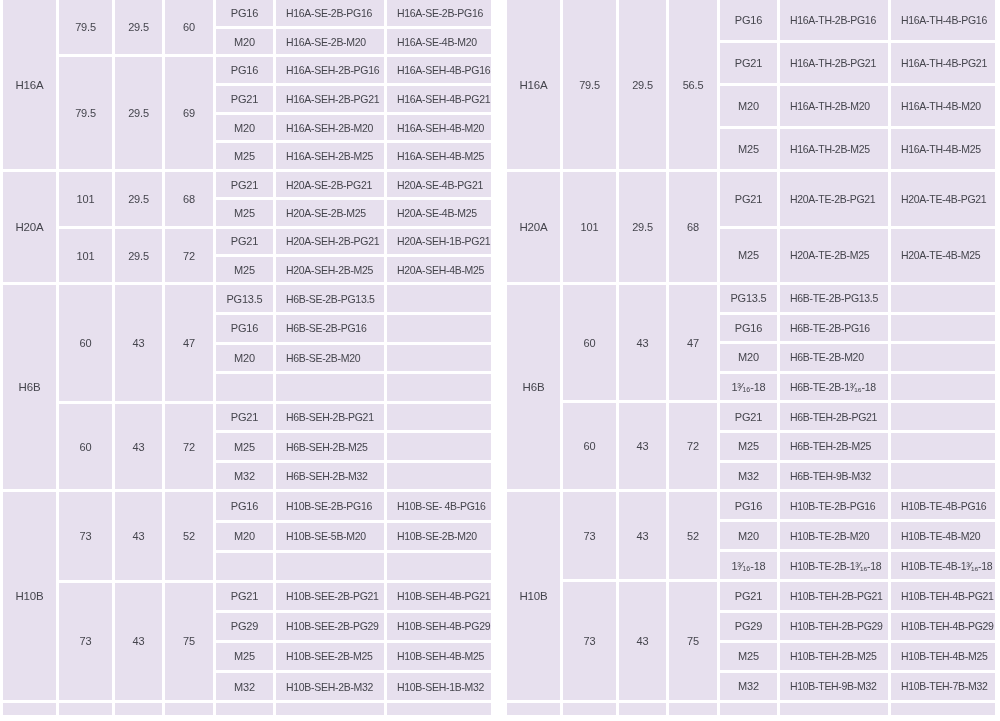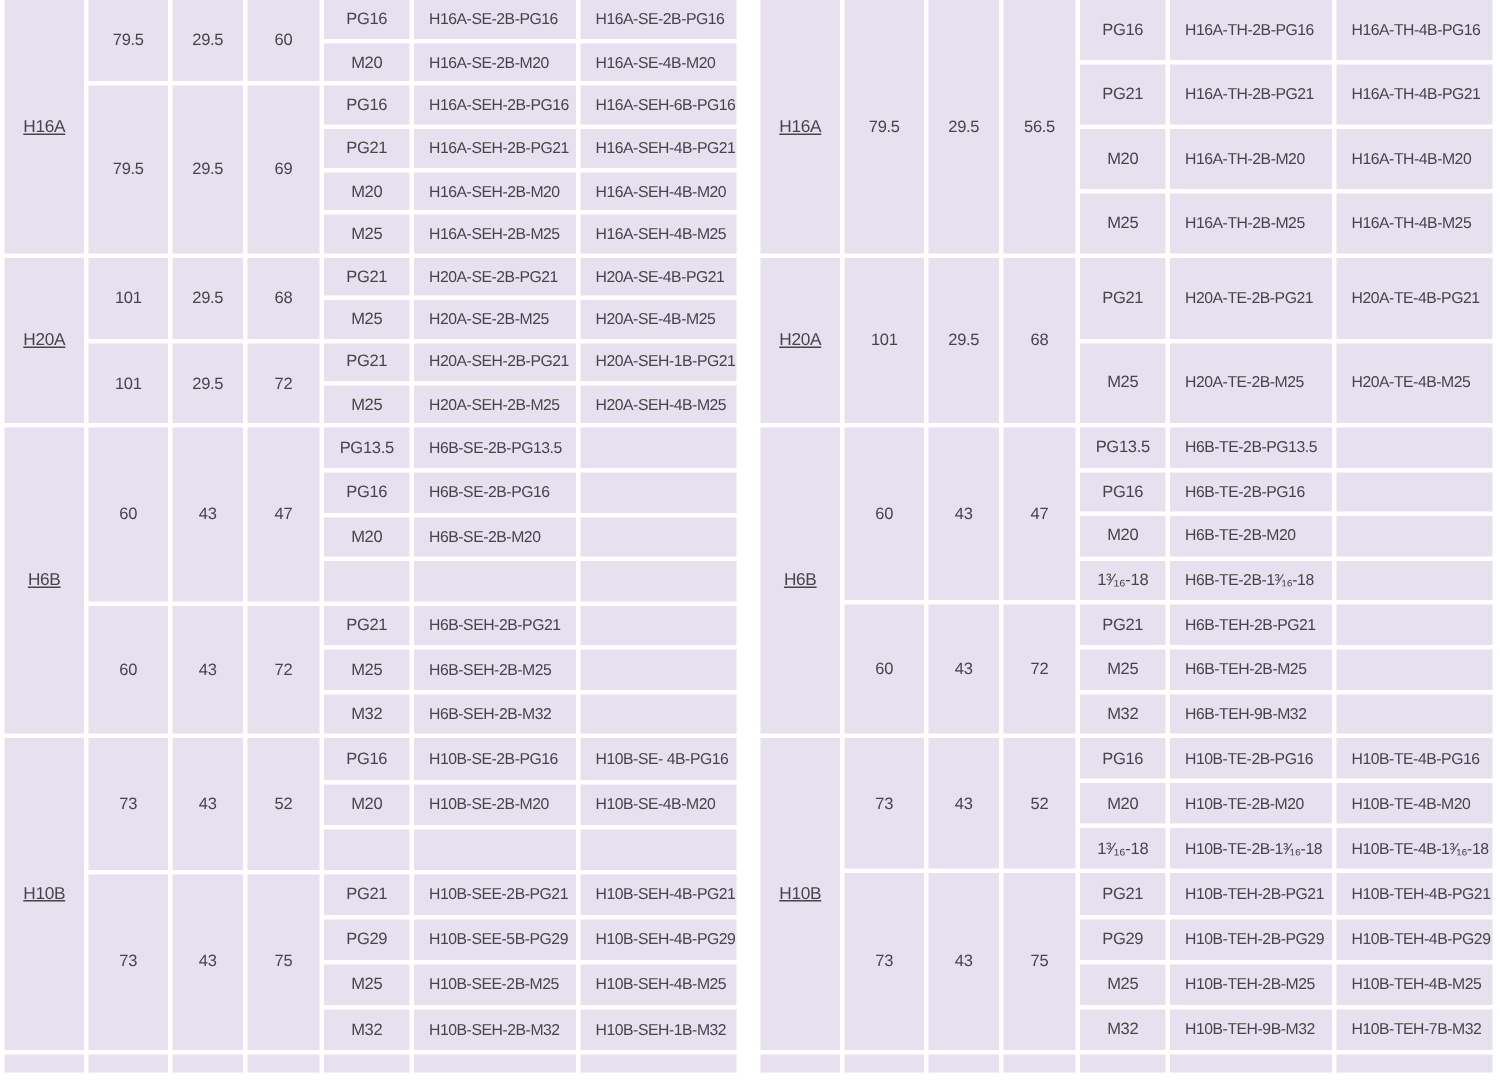--- a/index.html
+++ b/index.html
@@ -38,21 +38,20 @@
     white-space:nowrap;
   }
   table.spec td.part{
     text-align:left;
     padding-left:10px;
     font-size:10.5px;
     letter-spacing:-0.3px;
   }
   table.spec td.model{
     font-size:11.5px;
-    text-decoration:underline;
   }
 </style>
 </head>
 <body>
 
 <div class="page">
   <div class="table-wrap">
     <table class="spec">
         <colgroup>
           <col style="width: 53px;">
@@ -77,21 +76,21 @@
             <td>M20</td>
             <td class="part">H16A-SE-2B-M20</td>
             <td class="part">H16A-SE-4B-M20</td>
           </tr>
           <tr style="height: 25.7px;">
             <td rowspan="4">79.5</td>
             <td rowspan="4">29.5</td>
             <td rowspan="4">69</td>
             <td>PG16</td>
             <td class="part">H16A-SEH-2B-PG16</td>
-            <td class="part">H16A-SEH-6B-PG16</td>
+            <td class="part">H16A-SEH-4B-PG16</td>
           </tr>
           <tr style="height: 25.7px;">
             <td>PG21</td>
             <td class="part">H16A-SEH-2B-PG21</td>
             <td class="part">H16A-SEH-4B-PG21</td>
           </tr>
           <tr style="height: 25.7px;">
             <td>M20</td>
             <td class="part">H16A-SEH-2B-M20</td>
             <td class="part">H16A-SEH-4B-M20</td>
@@ -174,39 +173,39 @@
             <td class="model" rowspan="7">H10B</td>
             <td rowspan="3">73</td>
             <td rowspan="3">43</td>
             <td rowspan="3">52</td>
             <td>PG16</td>
             <td class="part">H10B-SE-2B-PG16</td>
             <td class="part">H10B-SE- 4B-PG16</td>
           </tr>
           <tr style="height: 27.1px;">
             <td>M20</td>
+            <td class="part">H10B-SE-5B-M20</td>
             <td class="part">H10B-SE-2B-M20</td>
-            <td class="part">H10B-SE-4B-M20</td>
           </tr>
           <tr style="height: 27.1px;">
             <td></td>
             <td class="part"></td>
             <td class="part"></td>
           </tr>
           <tr style="height: 27.1px;">
             <td rowspan="4">73</td>
             <td rowspan="4">43</td>
             <td rowspan="4">75</td>
             <td>PG21</td>
             <td class="part">H10B-SEE-2B-PG21</td>
             <td class="part">H10B-SEH-4B-PG21</td>
           </tr>
           <tr style="height: 27.1px;">
             <td>PG29</td>
-            <td class="part">H10B-SEE-5B-PG29</td>
+            <td class="part">H10B-SEE-2B-PG29</td>
             <td class="part">H10B-SEH-4B-PG29</td>
           </tr>
           <tr style="height: 27.1px;">
             <td>M25</td>
             <td class="part">H10B-SEE-2B-M25</td>
             <td class="part">H10B-SEH-4B-M25</td>
           </tr>
           <tr style="height: 27.1px;">
             <td>M32</td>
             <td class="part">H10B-SEH-2B-M32</td>

